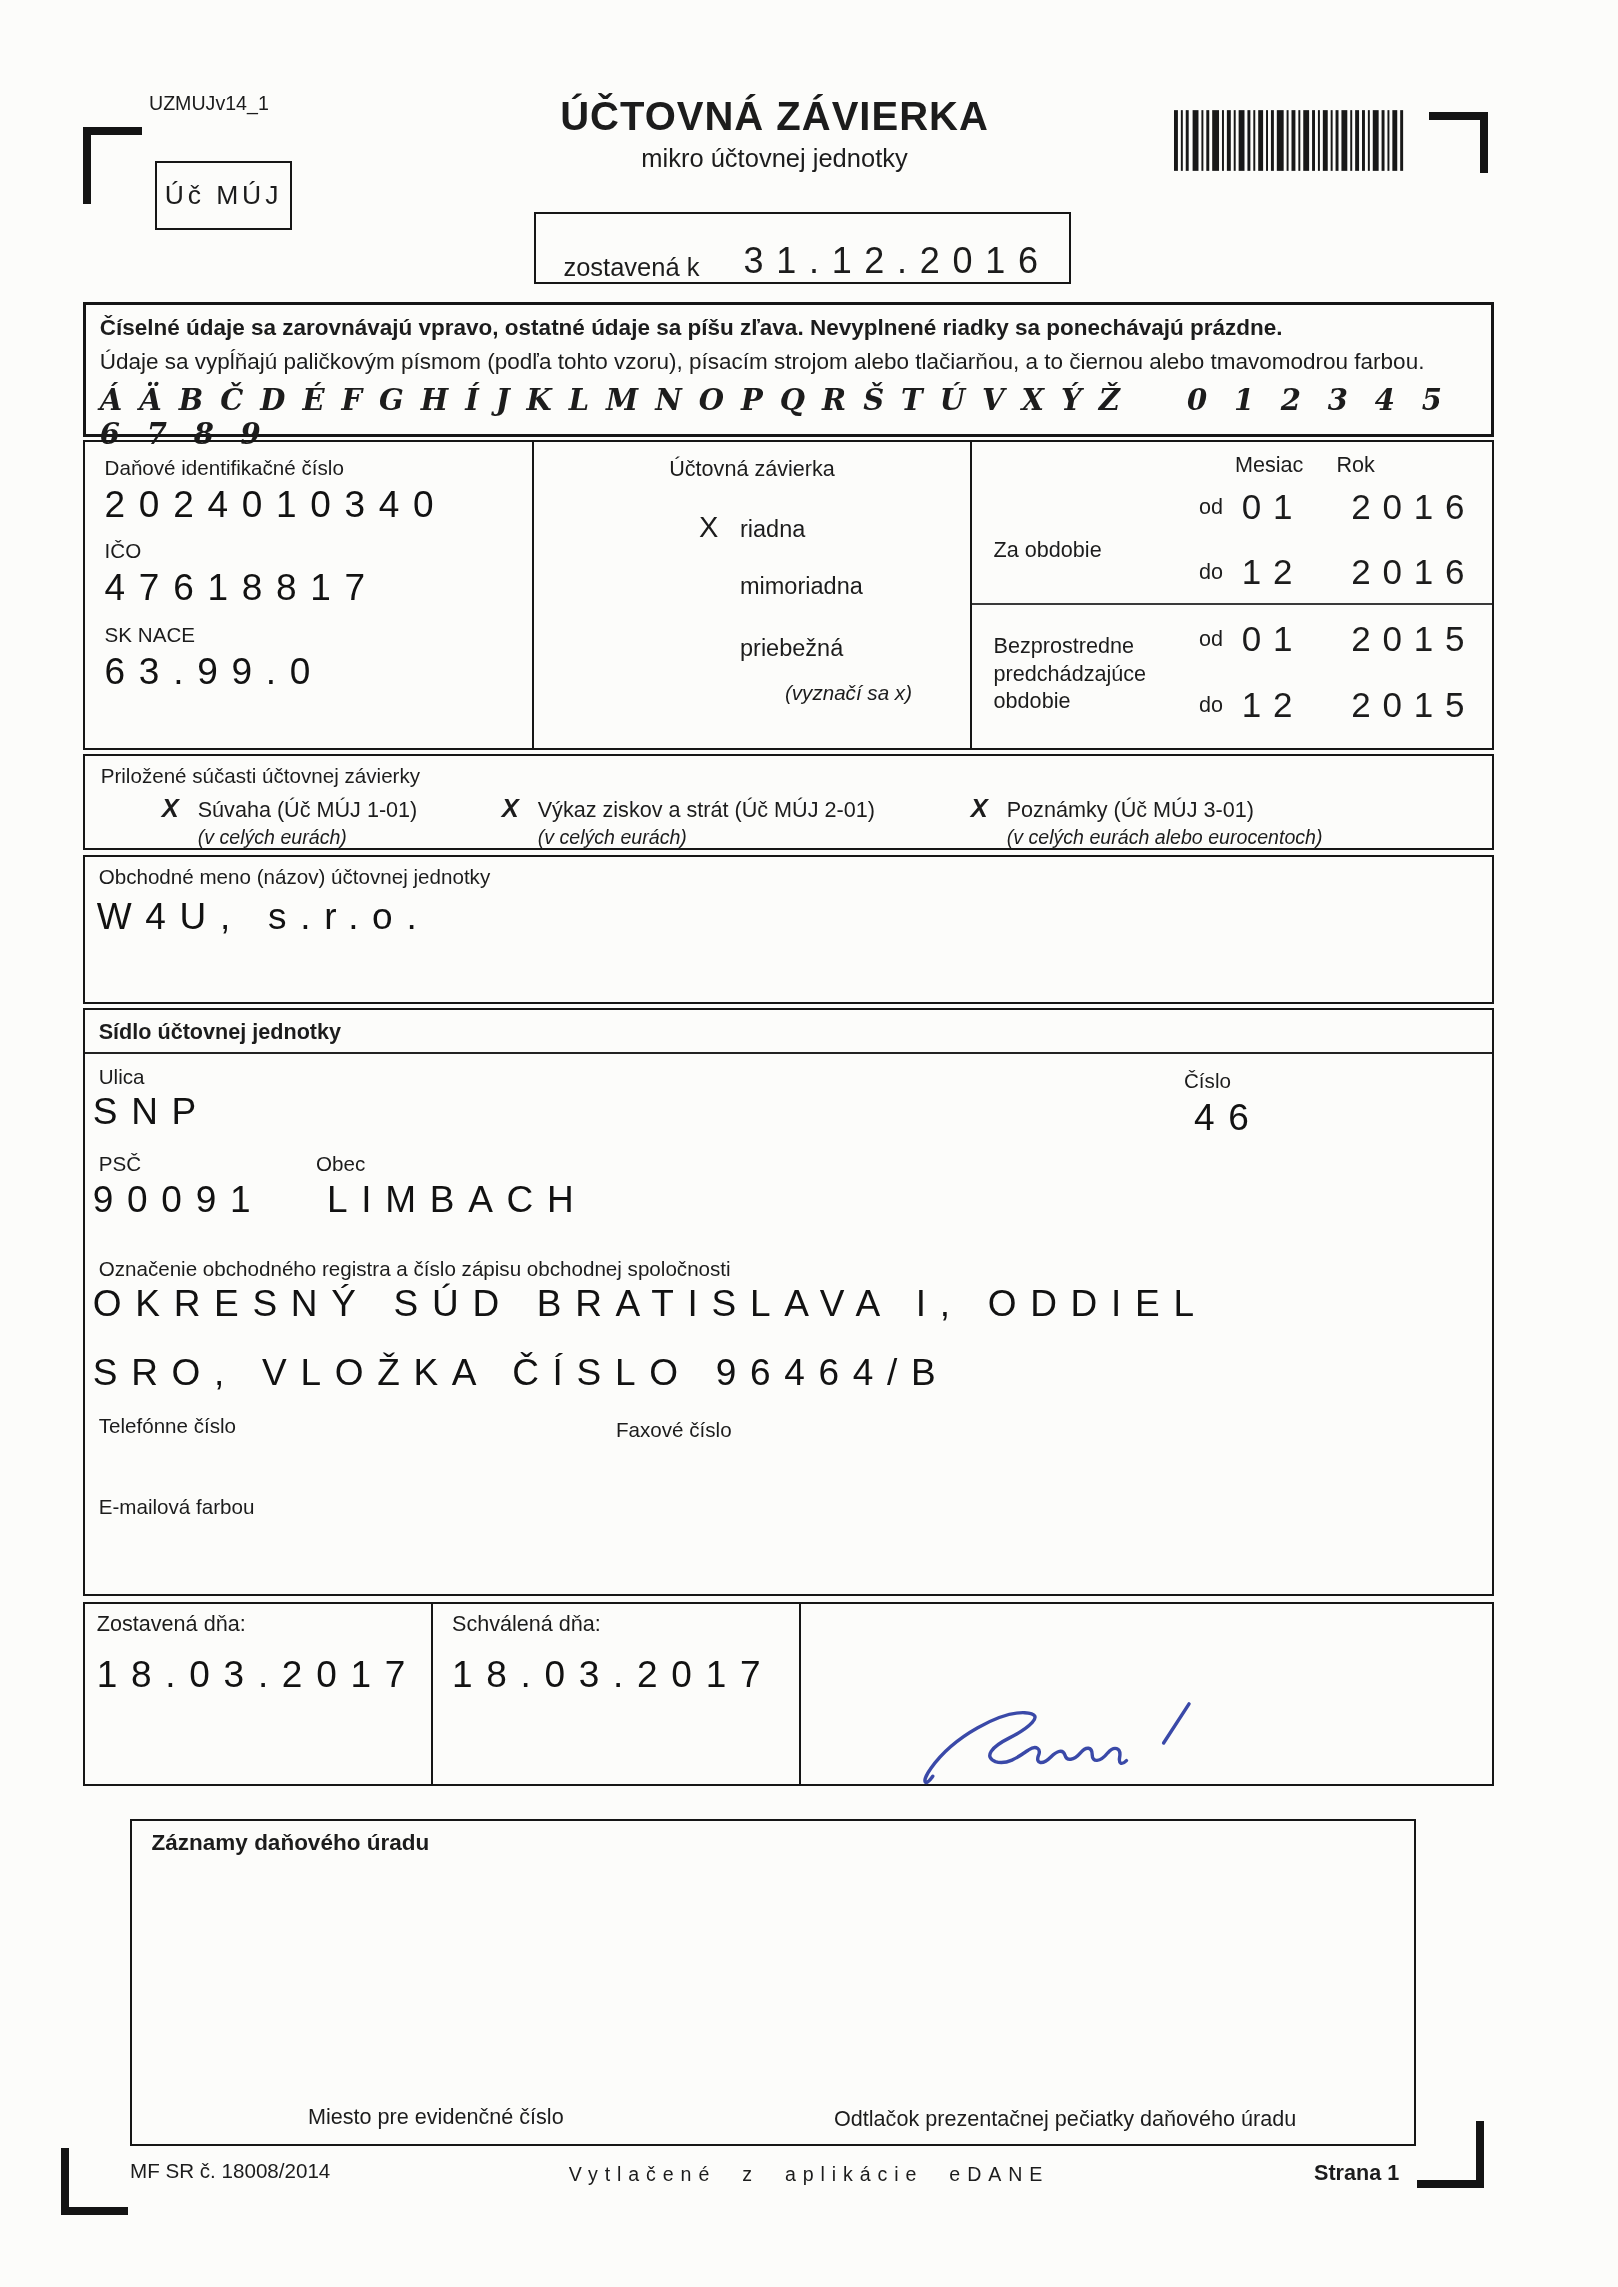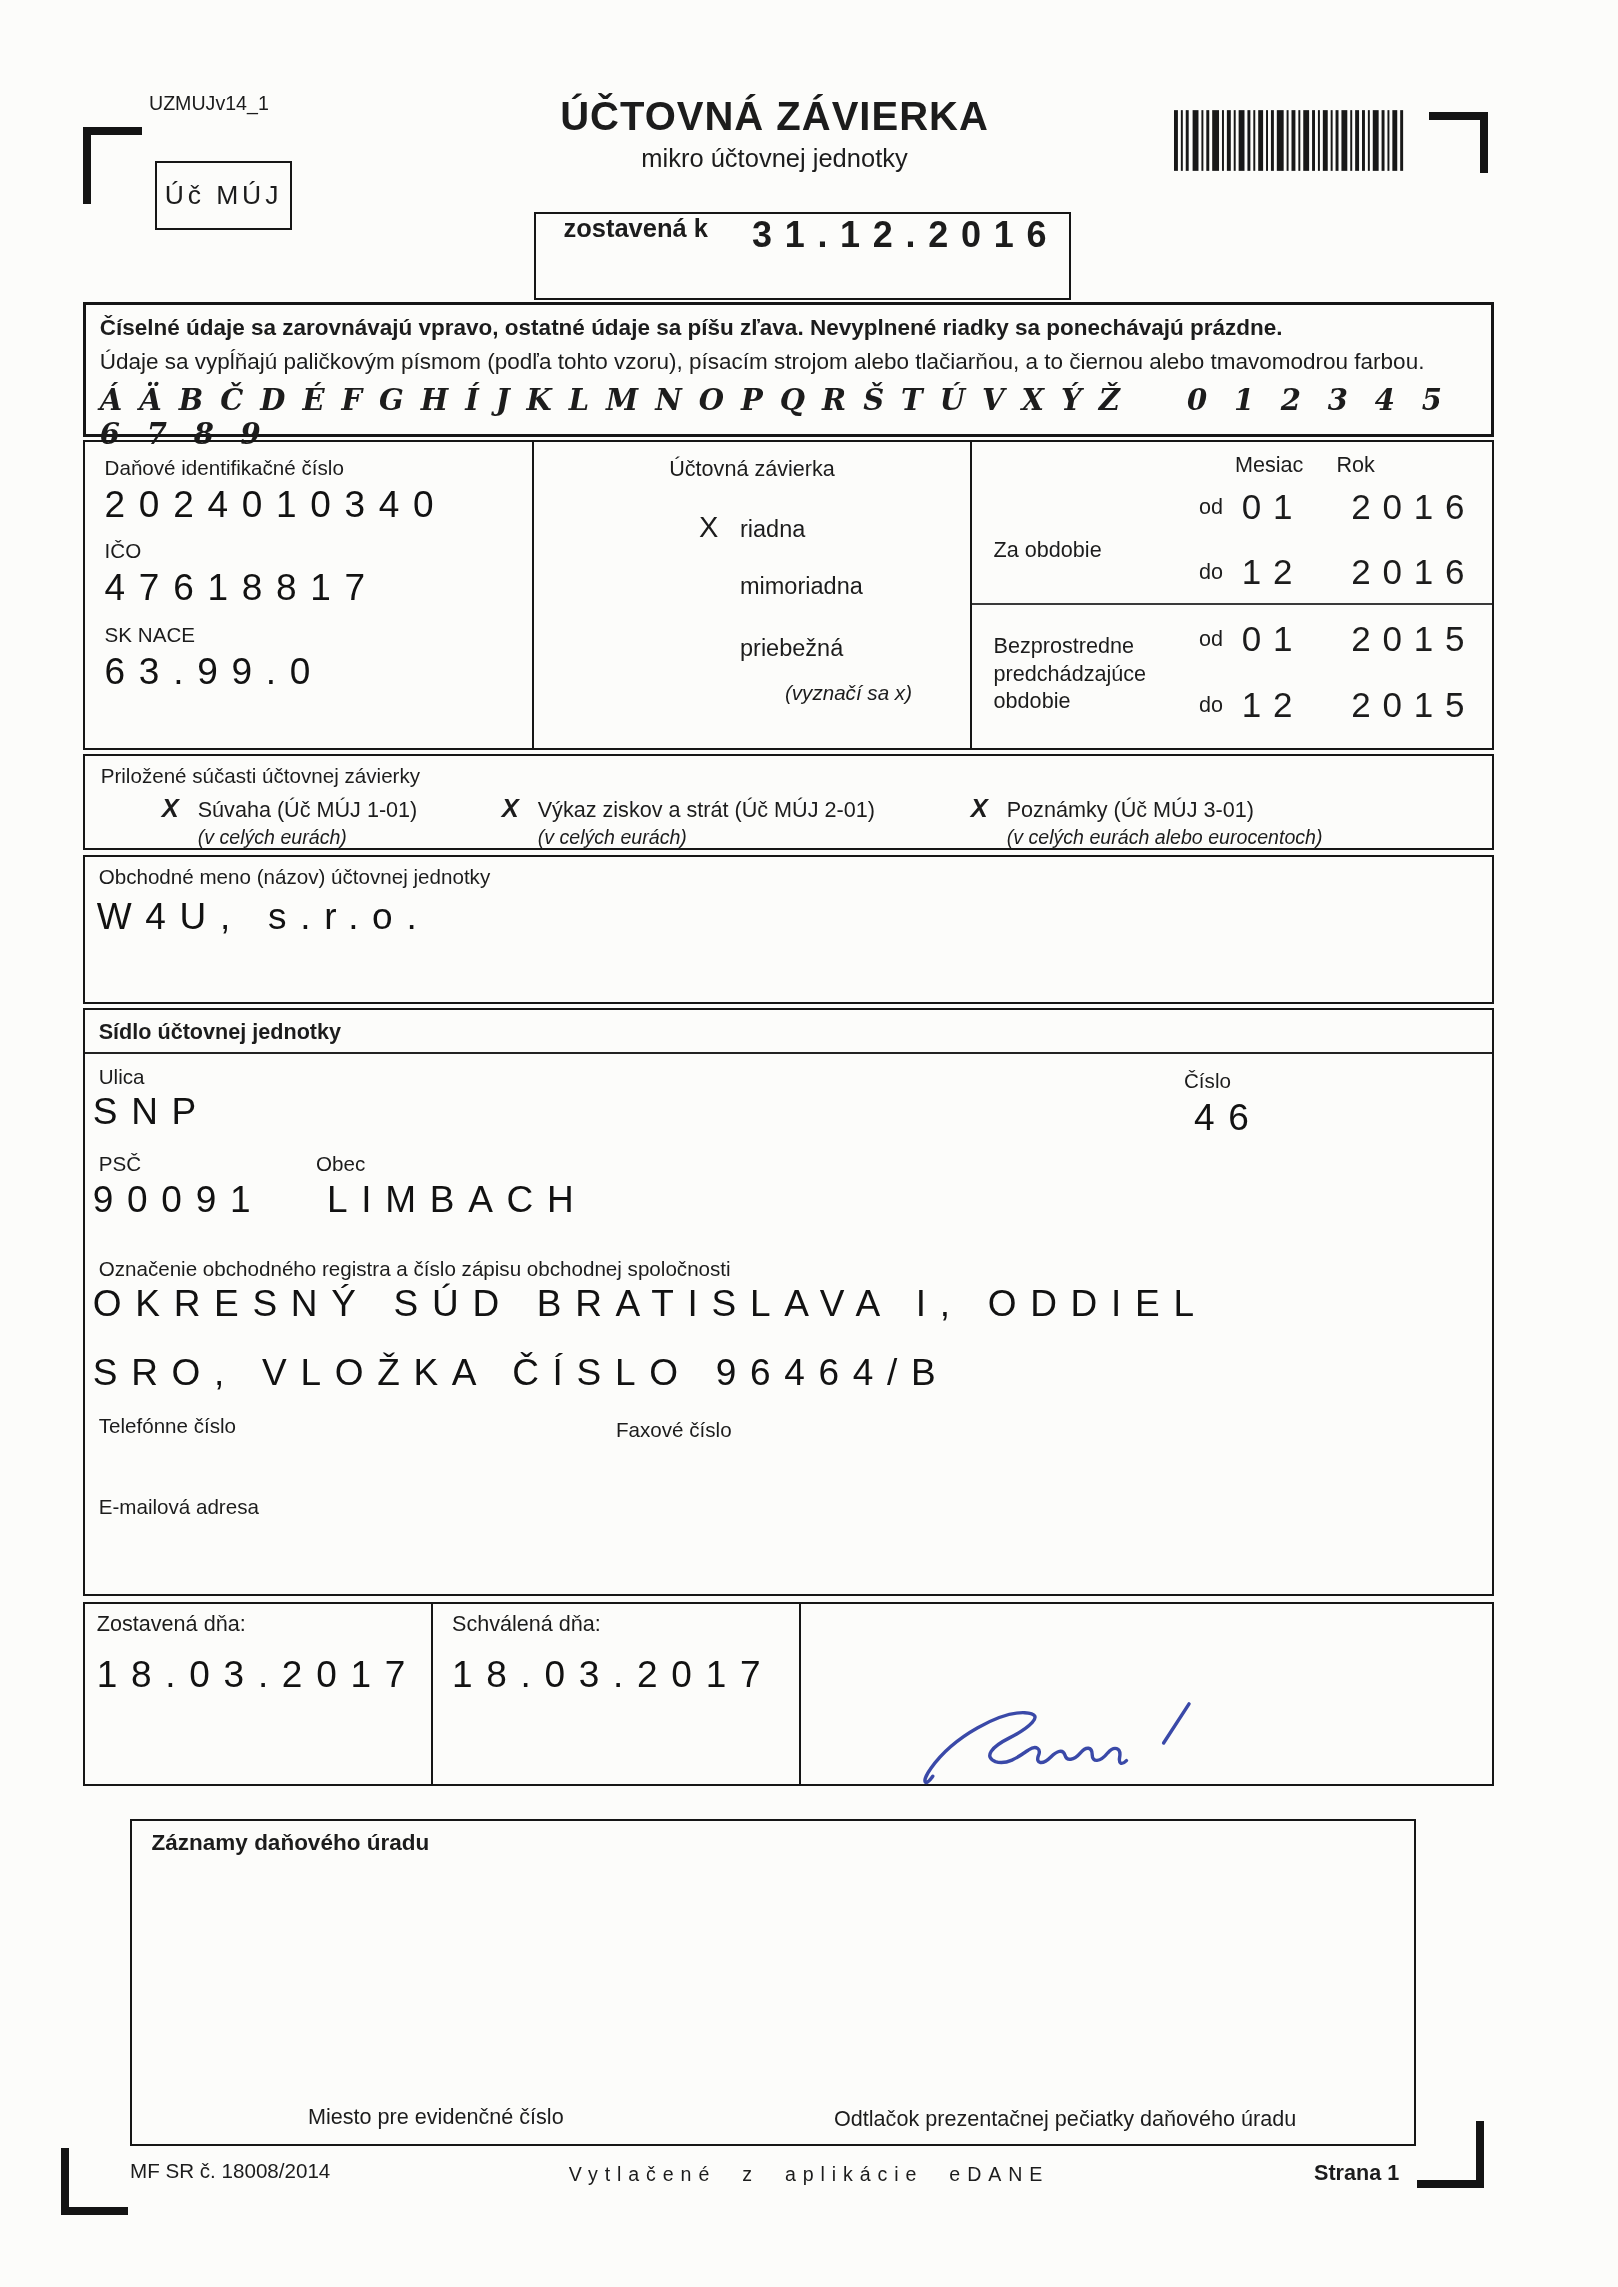--- a/index.html
+++ b/index.html
@@ -14,22 +14,22 @@
   .crop.br{left:1417px;top:2121px;width:59px;height:59px;border-right:8.8px solid #141414;border-bottom:8.8px solid #141414;}
 
   
   .version{position:absolute;left:149px;top:92px;font-size:19.6px;}
   .badge{position:absolute;left:155px;top:161px;width:133px;height:65px;border:2.9px solid #161616;
          display:flex;align-items:center;justify-content:center;font-size:26.5px;letter-spacing:3.9px;}
   .title-wrap{position:absolute;left:0;right:69px;top:94px;text-align:center;}
   .title{font-size:40px;font-weight:bold;letter-spacing:1px;}
   .subtitle{font-size:25.5px;margin-top:4.9px;}
   .barcode{position:absolute;left:1174px;top:110px;}
-  .compiled-box{position:absolute;left:534px;top:212px;width:537px;height:88px;border:2.9px solid #161616;
-        box-sizing:border-box;display:flex;align-items:flex-start;font-weight:bold;}
+  .compiled-box{position:absolute;left:534px;top:212px;width:537px;height:72px;border:2.9px solid #161616;
+        box-sizing:border-box;display:flex;align-items:flex-end;}
   .compiled-label{font-size:25.5px;margin-left:27.4px;}
   .compiled-date{font-size:36px;letter-spacing:12.7px;margin-left:44px;white-space:nowrap;}
 
   
   .box{position:absolute;left:83px;width:1411px;border:2.9px solid #161616;box-sizing:border-box;background:transparent;}
   .lbl{font-size:20.6px;}
   .fill{font-size:37px;letter-spacing:13.7px;white-space:nowrap;color:#121212;}
 
   
   .box-instr{top:302px;height:135px;border-width:3.9px;padding:9.8px 13.7px;}
@@ -286,21 +286,21 @@
       <div class="abs lbl" style="left:231px;top:98px;">Obec</div>
       <div class="abs fill" style="left:242px;top:125px;">LIMBACH</div>
 
       <div class="abs lbl" style="left:13.7px;top:203px;">Označenie obchodného registra a číslo zápisu obchodnej spoločnosti</div>
       <div class="abs fill" style="left:7.8px;top:229px;">OKRESNÝ SÚD BRATISLAVA I, ODDIEL</div>
       <div class="abs fill" style="left:7.8px;top:298px;">SRO, VLOŽKA ČÍSLO 96464/B</div>
 
       <div class="abs lbl" style="left:13.7px;top:360px;">Telefónne číslo</div>
       <div class="abs lbl" style="left:531px;top:364px;">Faxové číslo</div>
 
-      <div class="abs lbl" style="left:13.7px;top:441px;">E-mailová adresa</div>
+      <div class="abs lbl" style="left:13.7px;top:441px;">E-mailová farbou</div>
     </div>
   </div>
 
   <div class="box box-dates">
     <div class="d-cell d-c1">
       <div class="lbl">Zostavená dňa:</div>
       <div class="fill">18.03.2017</div>
     </div>
     <div class="d-cell d-c2">
       <div class="lbl">Schválená dňa:</div>

